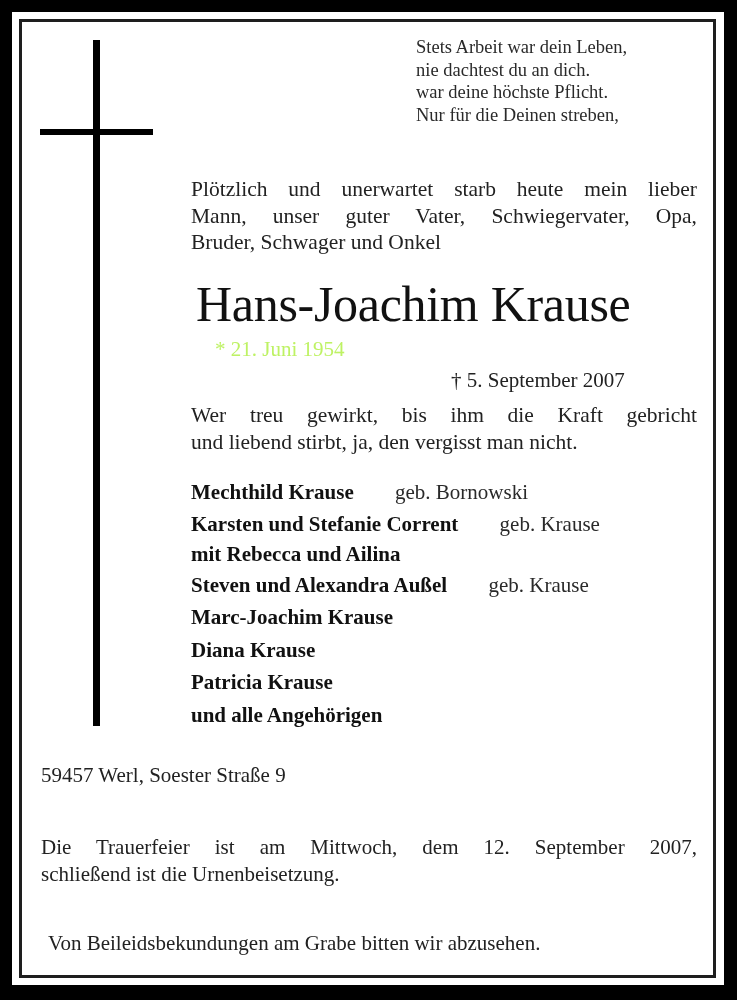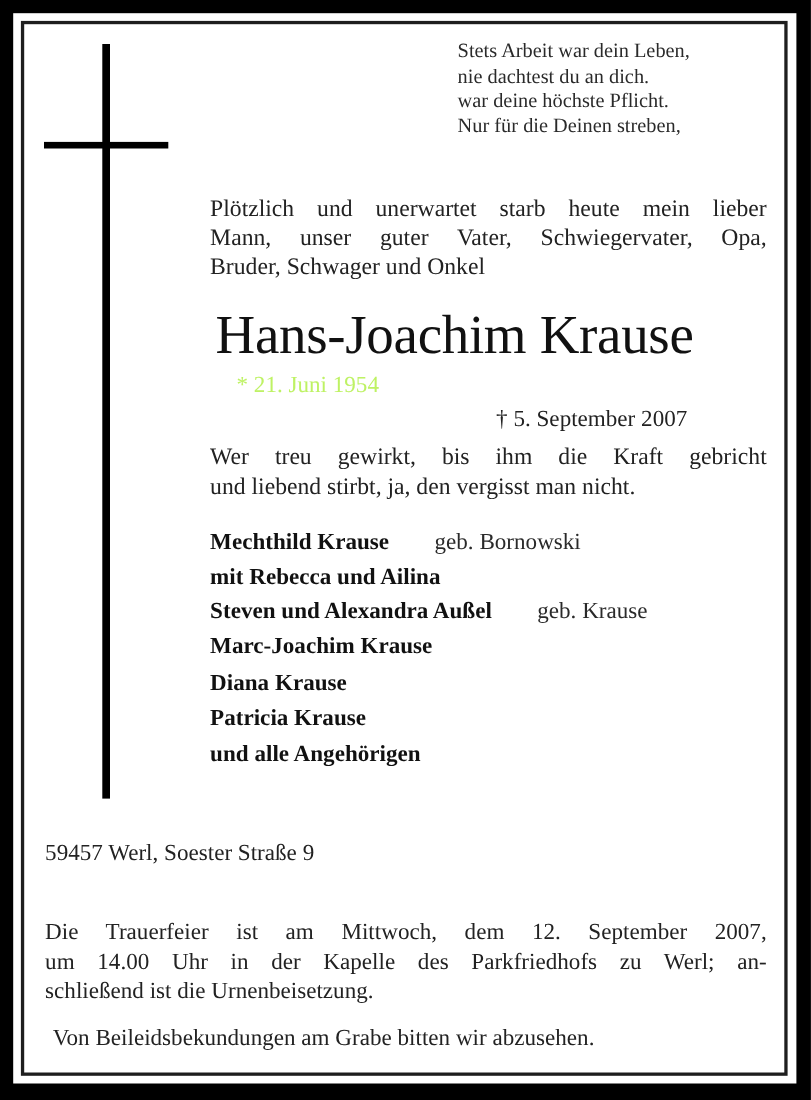--- a/index.html
+++ b/index.html
@@ -207,20 +207,23 @@
 <div class="quote">
   <div class="justify-line">Wer treu gewirkt, bis ihm die Kraft gebricht</div>
   <div class="plain-line">und liebend stirbt, ja, den vergisst man nicht.</div>
 </div>
 
 <div class="mourners">
   <div class="mourner-line">
     <span class="bold">Mechthild Krause</span><span class="normal"> geb. Bornowski</span>
   </div>
   <div class="mourner-line tight">
+    <span class="bold">Karsten und Stefanie Corrent</span><span class="normal"> geb. Krause</span>
+  </div>
+  <div class="mourner-line tight">
     <span class="bold">mit Rebecca und Ailina</span><span class="normal"></span>
   </div>
   <div class="mourner-line">
     <span class="bold">Steven und Alexandra Außel</span><span class="normal"> geb. Krause</span>
   </div>
   <div class="mourner-line">
     <span class="bold">Marc-Joachim Krause</span><span class="normal"></span>
   </div>
   <div class="mourner-line">
     <span class="bold">Diana Krause</span><span class="normal"></span>
@@ -230,17 +233,16 @@
   </div>
   <div class="mourner-line">
     <span class="bold">und alle Angehörigen</span><span class="normal"></span>
   </div>
 </div>
 
 <div class="address">59457 Werl, Soester Straße 9</div>
 
 <div class="service">
   <div class="justify-line">Die Trauerfeier ist am Mittwoch, dem 12. September 2007,</div>
-  <div class="justify-line">um 14.00 Uhr in der Kapelle des Parkfriedhofs zu Werl; an-</div>
   <div class="plain-line">schließend ist die Urnenbeisetzung.</div>
 </div>
 
 <div class="closing-note">Von Beileidsbekundungen am Grabe bitten wir abzusehen.</div>
 
 </body></html>

